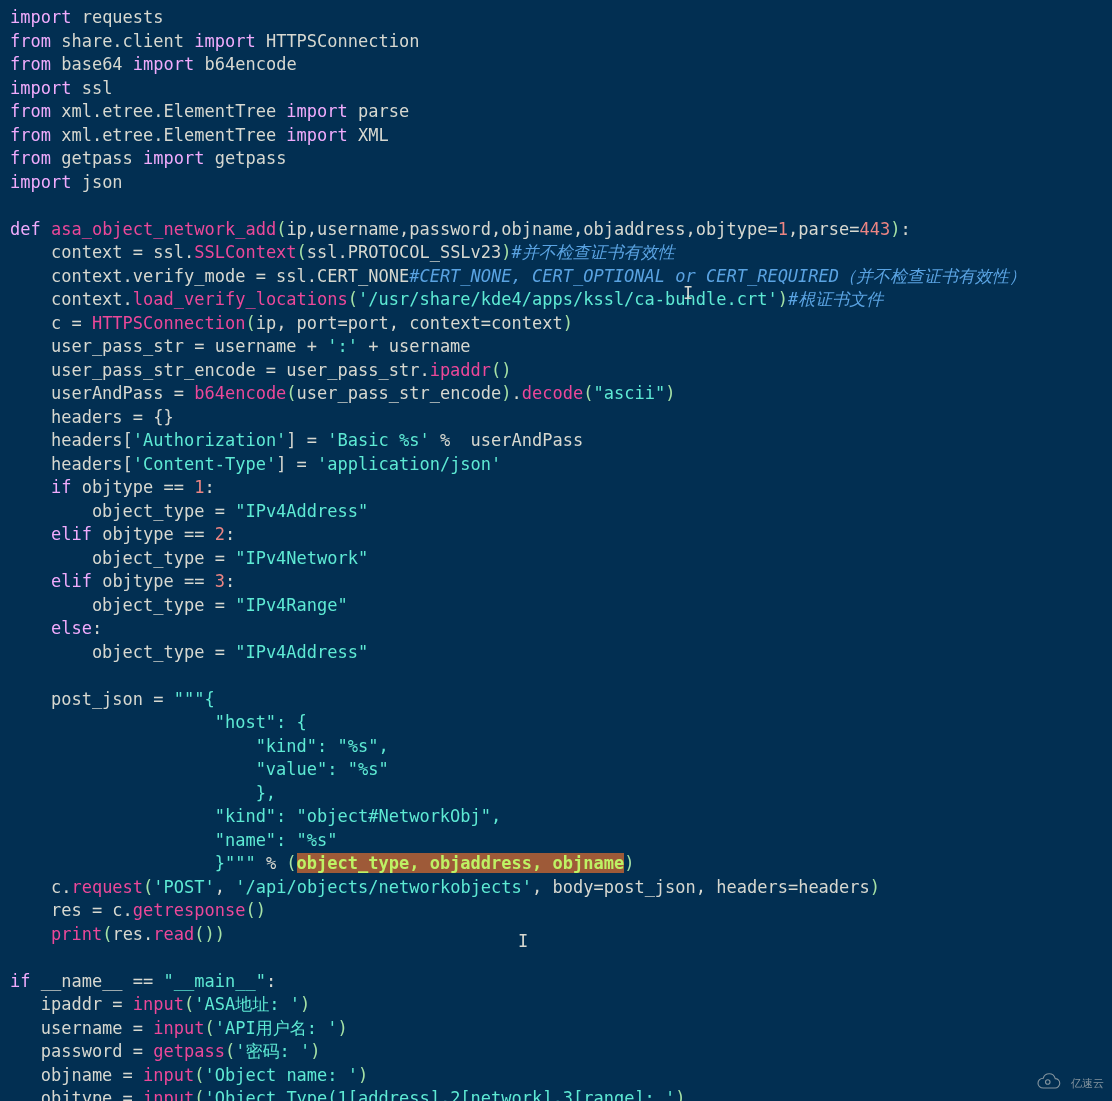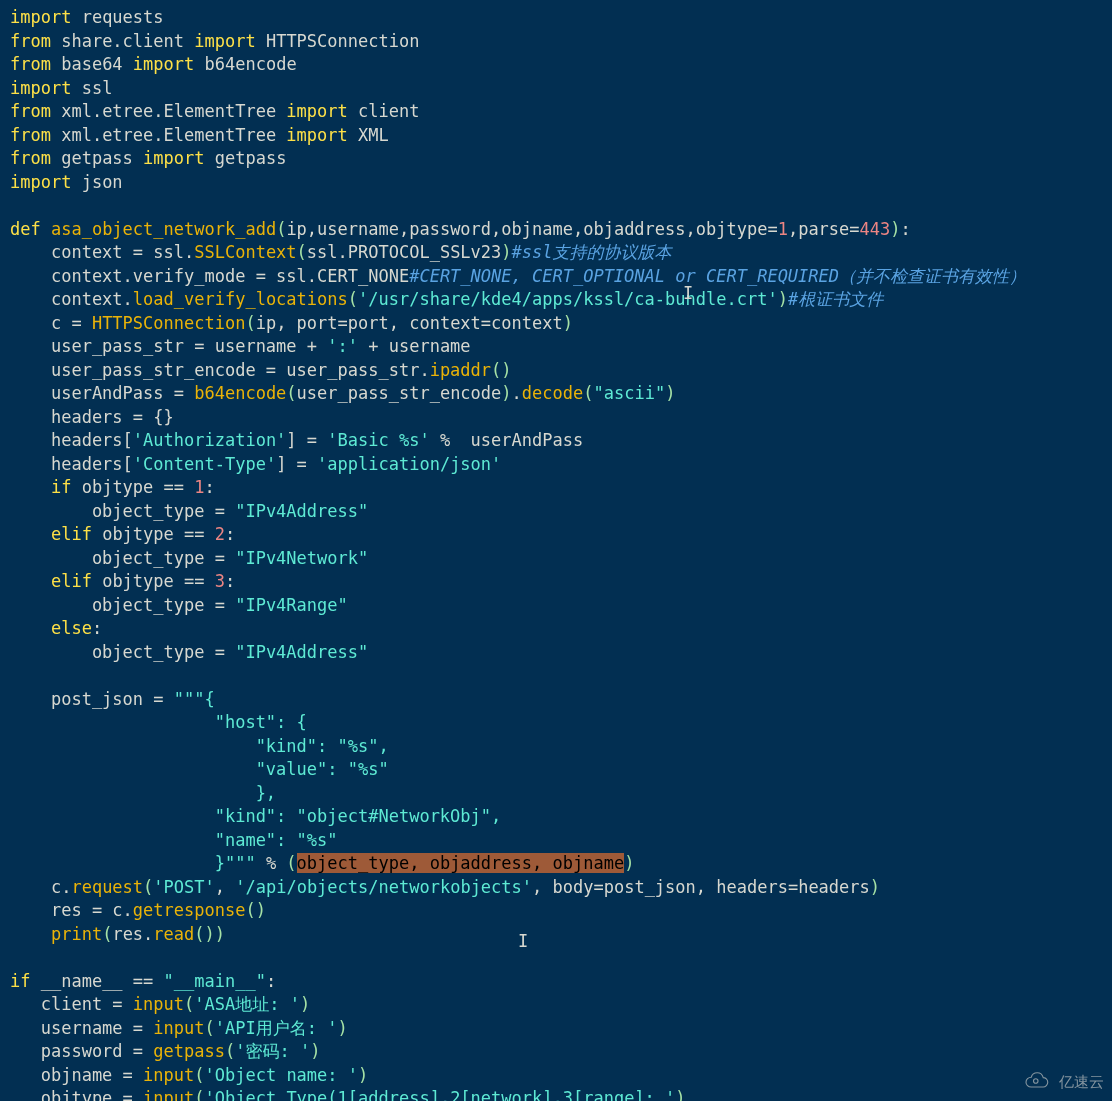--- a/index.html
+++ b/index.html
@@ -14,59 +14,59 @@
   pre.code {
     margin: 0;
     padding: 6px 10px 6px 10px;
     font-family: "DejaVu Sans Mono", Consolas, Menlo, monospace;
     font-size: 17px;
     line-height: 23.5px;
     color: #dcdcdc;
     white-space: pre;
   }
   
-  .kw    { color: #fde047; }  
-  .fn    { color: #eab308; font-weight: 500; }  
+  .kw    { color: #f0abfc; }  
+  .fn    { color: #ec4899; font-weight: 500; }  
   .name  { color: #d7d8d0; }
   .num   { color: #ec8583; }
   .str   { color: #5eead4; }
   .cmt   { color: #5aa3e2; font-style: italic; }
   .paren { color: #a6e2a6; }
-  .hl    { background: #9e5a38; color: #000000; }
+  .hl    { background: #9e5a38; color: #bef264; font-weight: bold; }
 
   .watermark {
     position: absolute;
     right: 8px;
     bottom: 6px;
     display: flex;
     align-items: center;
     gap: 6px;
     color: #9ba6ac;
     font-family: -apple-system, "Segoe UI", sans-serif;
-    font-size: 15px;
+    font-size: 11px;
     opacity: 0.85;
     pointer-events: none;
   }
   .watermark svg { width: 30px; height: 22px; fill: none; stroke: #9ba6ac; stroke-width: 1.5; }
   .cursor { position:absolute; color:#d7d8d0; font-family:"DejaVu Sans Mono",monospace; font-size:17px; line-height:1; pointer-events:none; }
 </style>
 </head>
 <body>
 
 <pre class="code" id="code-target"><span class="kw">import</span><span class="name"> requests</span>
 <span class="kw">from</span><span class="name"> share.client </span><span class="kw">import</span><span class="name"> HTTPSConnection</span>
 <span class="kw">from</span><span class="name"> base64 </span><span class="kw">import</span><span class="name"> b64encode</span>
 <span class="kw">import</span><span class="name"> ssl</span>
-<span class="kw">from</span><span class="name"> xml.etree.ElementTree </span><span class="kw">import</span><span class="name"> client</span>
+<span class="kw">from</span><span class="name"> xml.etree.ElementTree </span><span class="kw">import</span><span class="name"> parse</span>
 <span class="kw">from</span><span class="name"> xml.etree.ElementTree </span><span class="kw">import</span><span class="name"> XML</span>
 <span class="kw">from</span><span class="name"> getpass </span><span class="kw">import</span><span class="name"> getpass</span>
 <span class="kw">import</span><span class="name"> json</span>
 <span class="name"></span>
 <span class="kw">def </span><span class="fn">asa_object_network_add</span><span class="paren">(</span><span class="name">ip,username,password,objname,objaddress,objtype=</span><span class="num">1</span><span class="name">,parse=</span><span class="num">443</span><span class="paren">)</span><span class="name">:</span>
-<span class="name">    context = ssl.</span><span class="fn">SSLContext</span><span class="paren">(</span><span class="name">ssl.PROTOCOL_SSLv23</span><span class="paren">)</span><span class="cmt">#ssl支持的协议版本</span>
+<span class="name">    context = ssl.</span><span class="fn">SSLContext</span><span class="paren">(</span><span class="name">ssl.PROTOCOL_SSLv23</span><span class="paren">)</span><span class="cmt">#并不检查证书有效性</span>
 <span class="name">    context.verify_mode = ssl.CERT_NONE</span><span class="cmt">#CERT_NONE, CERT_OPTIONAL or CERT_REQUIRED（并不检查证书有效性）</span>
 <span class="name">    context.</span><span class="fn">load_verify_locations</span><span class="paren">(</span><span class="str">'/usr/share/kde4/apps/kssl/ca-bundle.crt'</span><span class="paren">)</span><span class="cmt">#根证书文件</span>
 <span class="name">    c = </span><span class="fn">HTTPSConnection</span><span class="paren">(</span><span class="name">ip, port=port, context=context</span><span class="paren">)</span>
 <span class="name">    user_pass_str = username + </span><span class="str">':'</span><span class="name"> + username</span>
 <span class="name">    user_pass_str_encode = user_pass_str.</span><span class="fn">ipaddr</span><span class="paren">()</span>
 <span class="name">    userAndPass = </span><span class="fn">b64encode</span><span class="paren">(</span><span class="name">user_pass_str_encode</span><span class="paren">)</span><span class="name">.</span><span class="fn">decode</span><span class="paren">(</span><span class="str">"ascii"</span><span class="paren">)</span>
 <span class="name">    headers = {}</span>
 <span class="name">    headers[</span><span class="str">'Authorization'</span><span class="name">] = </span><span class="str">'Basic %s'</span><span class="name"> %  userAndPass</span>
 <span class="name">    headers[</span><span class="str">'Content-Type'</span><span class="name">] = </span><span class="str">'application/json'</span>
 <span class="name">    </span><span class="kw">if</span><span class="name"> objtype == </span><span class="num">1</span><span class="name">:</span>
@@ -84,21 +84,21 @@
 <span class="str">                        "value": "%s"</span>
 <span class="str">                        },</span>
 <span class="str">                    "kind": "object#NetworkObj",</span>
 <span class="str">                    "name": "%s"</span>
 <span class="str">                    }"""</span><span class="name"> % </span><span class="paren">(</span><span class="hl">object_type, objaddress, objname</span><span class="paren">)</span>
 <span class="name">    c.</span><span class="fn">request</span><span class="paren">(</span><span class="str">'POST'</span><span class="name">, </span><span class="str">'/api/objects/networkobjects'</span><span class="name">, body=post_json, headers=headers</span><span class="paren">)</span>
 <span class="name">    res = c.</span><span class="fn">getresponse</span><span class="paren">()</span>
 <span class="name">    </span><span class="fn">print</span><span class="paren">(</span><span class="name">res.</span><span class="fn">read</span><span class="paren">()</span><span class="paren">)</span>
 <span class="name"></span>
 <span class="kw">if</span><span class="name"> __name__ == </span><span class="str">"__main__"</span><span class="name">:</span>
-<span class="name">   client = </span><span class="fn">input</span><span class="paren">(</span><span class="str">'ASA地址: '</span><span class="paren">)</span>
+<span class="name">   ipaddr = </span><span class="fn">input</span><span class="paren">(</span><span class="str">'ASA地址: '</span><span class="paren">)</span>
 <span class="name">   username = </span><span class="fn">input</span><span class="paren">(</span><span class="str">'API用户名: '</span><span class="paren">)</span>
 <span class="name">   password = </span><span class="fn">getpass</span><span class="paren">(</span><span class="str">'密码: '</span><span class="paren">)</span>
 <span class="name">   objname = </span><span class="fn">input</span><span class="paren">(</span><span class="str">'Object name: '</span><span class="paren">)</span>
 <span class="name">   objtype = </span><span class="fn">input</span><span class="paren">(</span><span class="str">'Object Type(1[address],2[network],3[range]: '</span><span class="paren">)</span>
 </pre>
 
 <span class="cursor" style="left:683px; top:285px;">I</span>
 <span class="cursor" style="left:518px; top:933px;">I</span>
 
 <div class="watermark">

